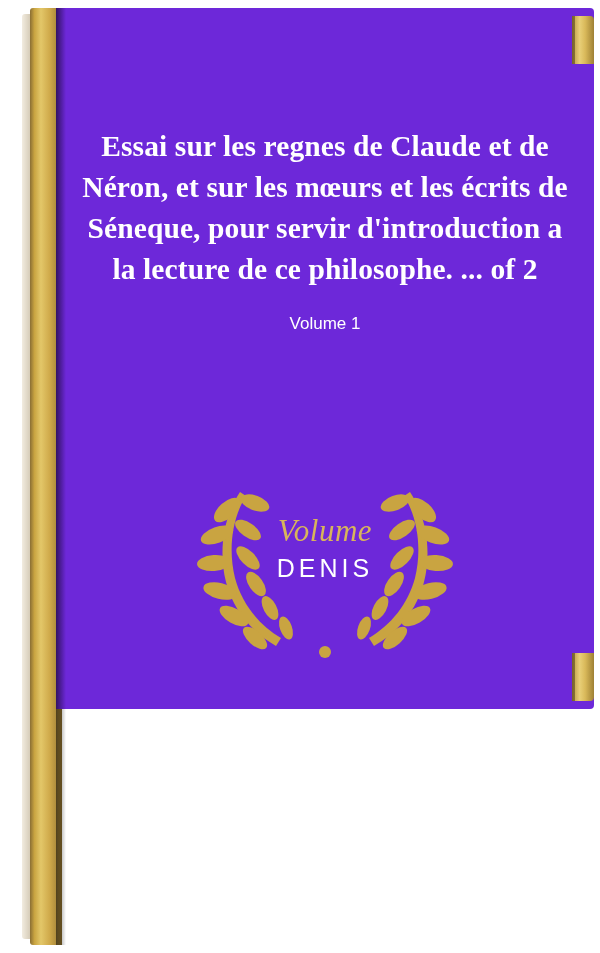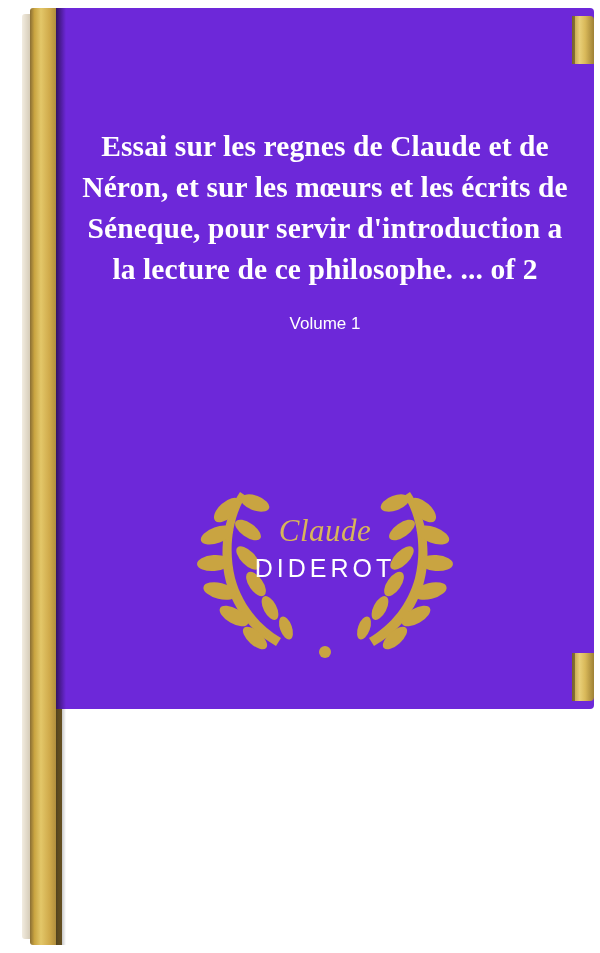--- a/index.html
+++ b/index.html
@@ -210,22 +210,22 @@
             <ellipse cx="90" cy="138" rx="13" ry="6.5" transform="rotate(62 90 138)"></ellipse>
             <ellipse cx="75" cy="168" rx="15" ry="7" transform="rotate(42 75 168)"></ellipse>
             <ellipse cx="106" cy="158" rx="12" ry="6" transform="rotate(70 106 158)"></ellipse>
           </g>
 
           <circle cx="145" cy="182" r="6"></circle>
         </g>
       </svg>
 
       <div class="emblem-text">
-        <div class="scholar">Claude</div>
-        <div class="select">DIDEROT</div>
+        <div class="scholar">Volume</div>
+        <div class="select">DENIS</div>
       </div>
     </div>
 
 
     <div class="corner top"></div>
     <div class="corner bottom"></div>
   </div>
 
   <div class="spine-shadow"></div>
 </div>

